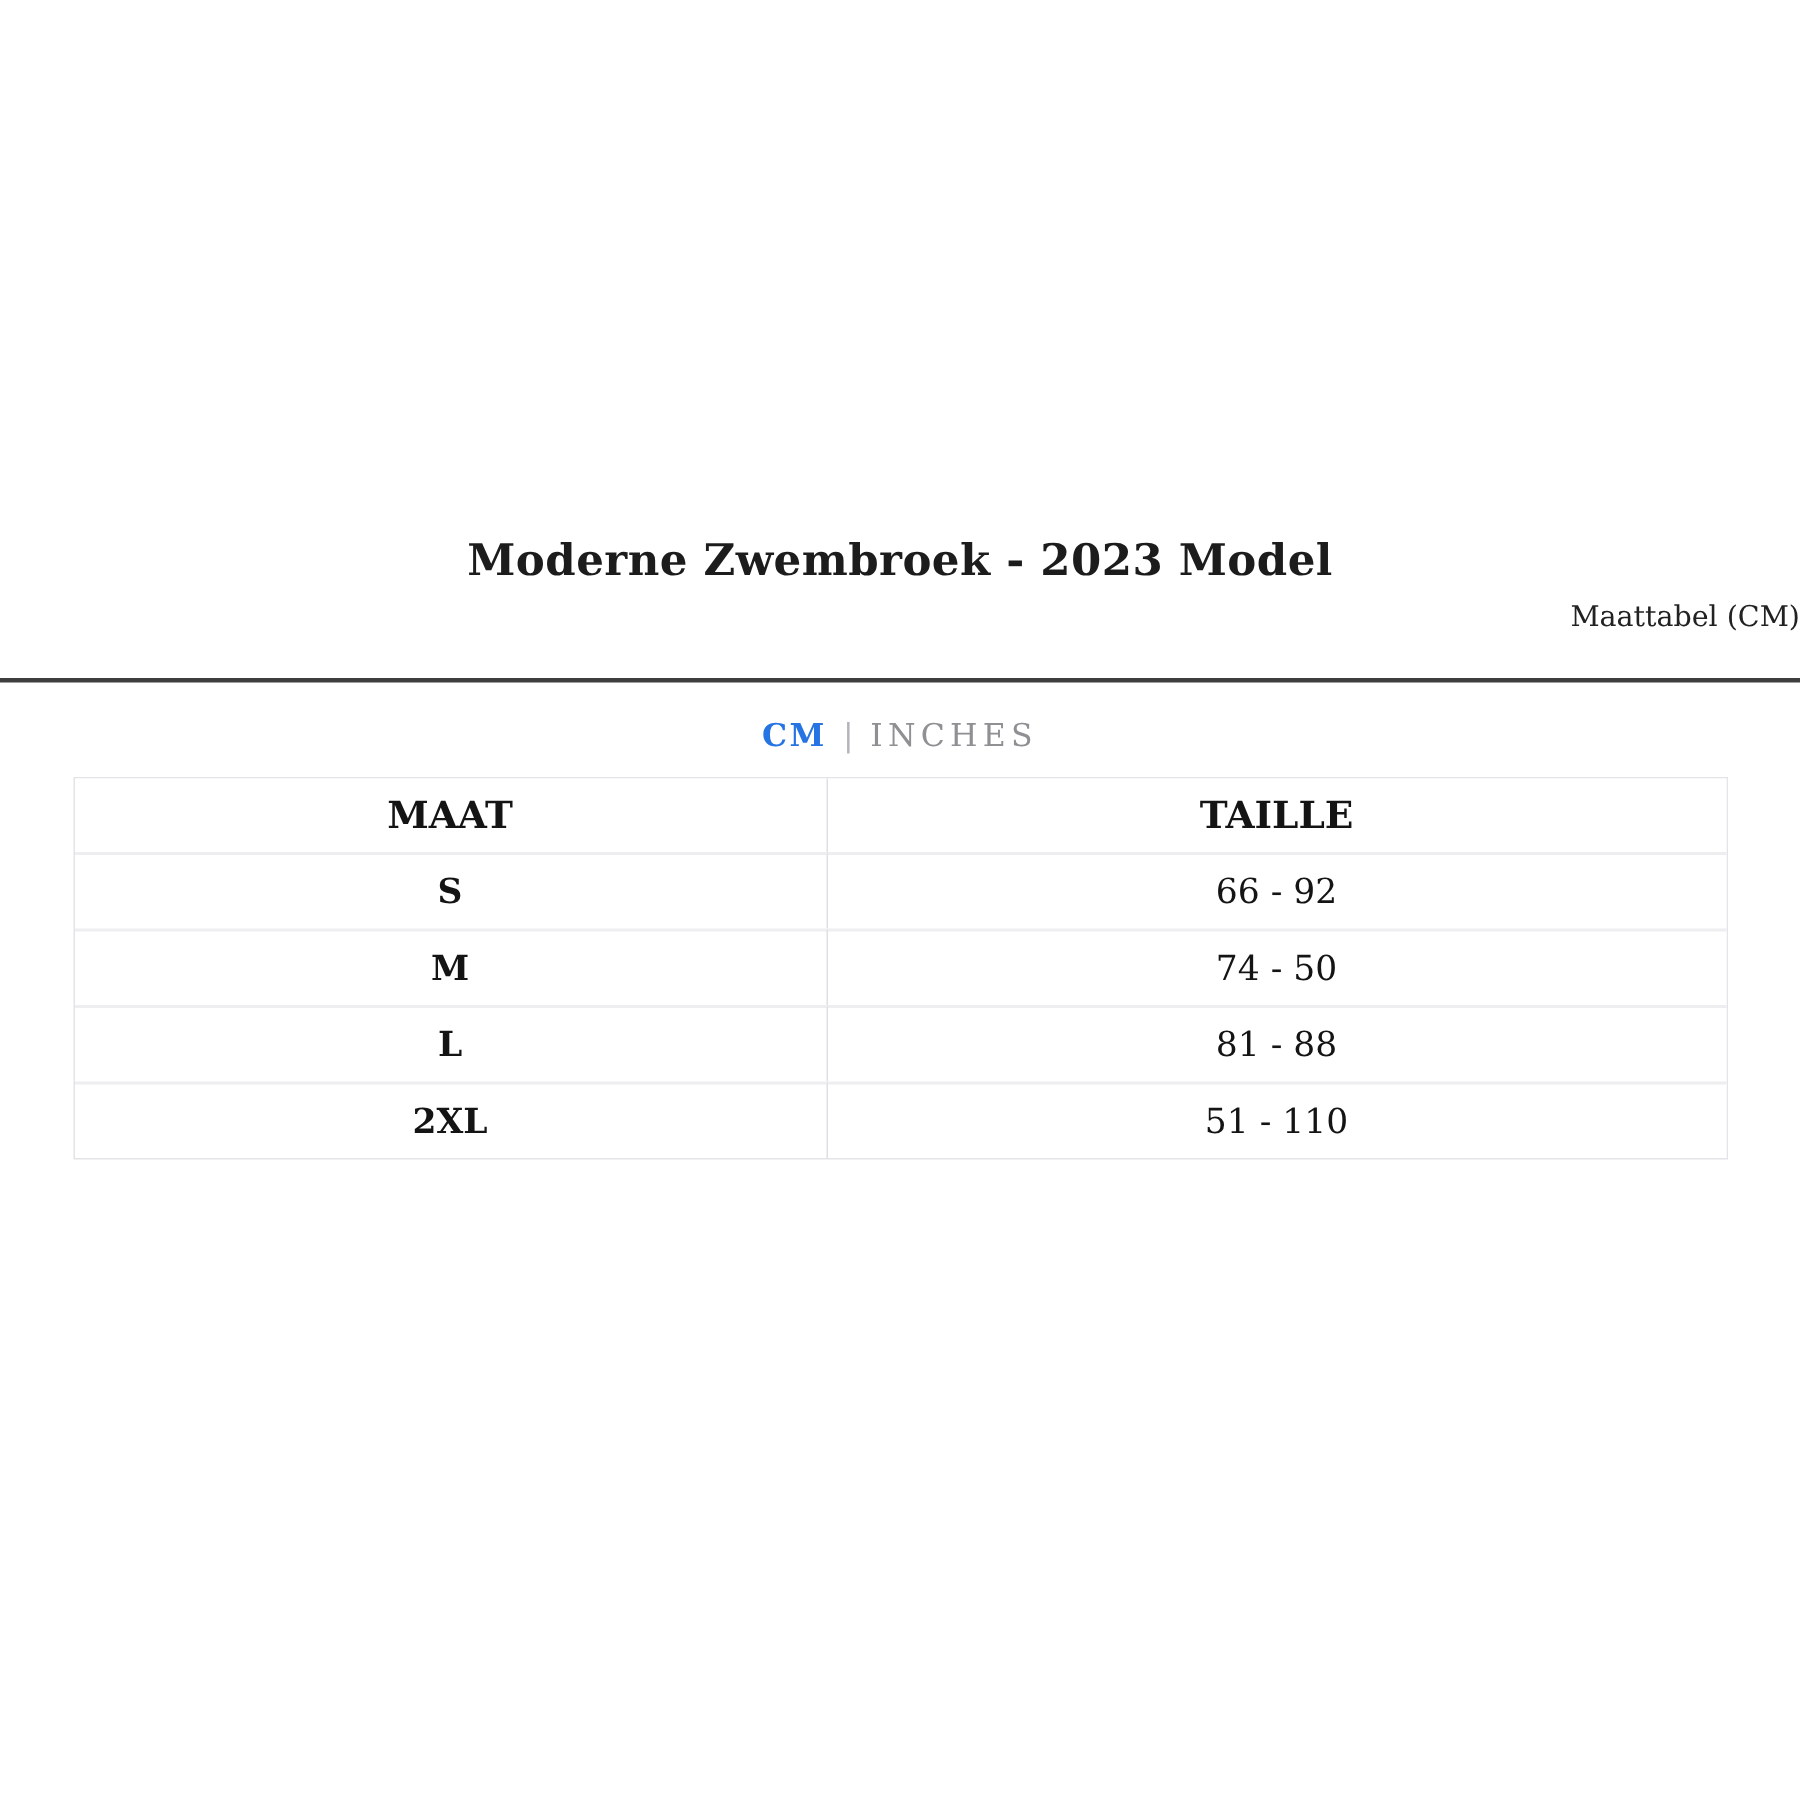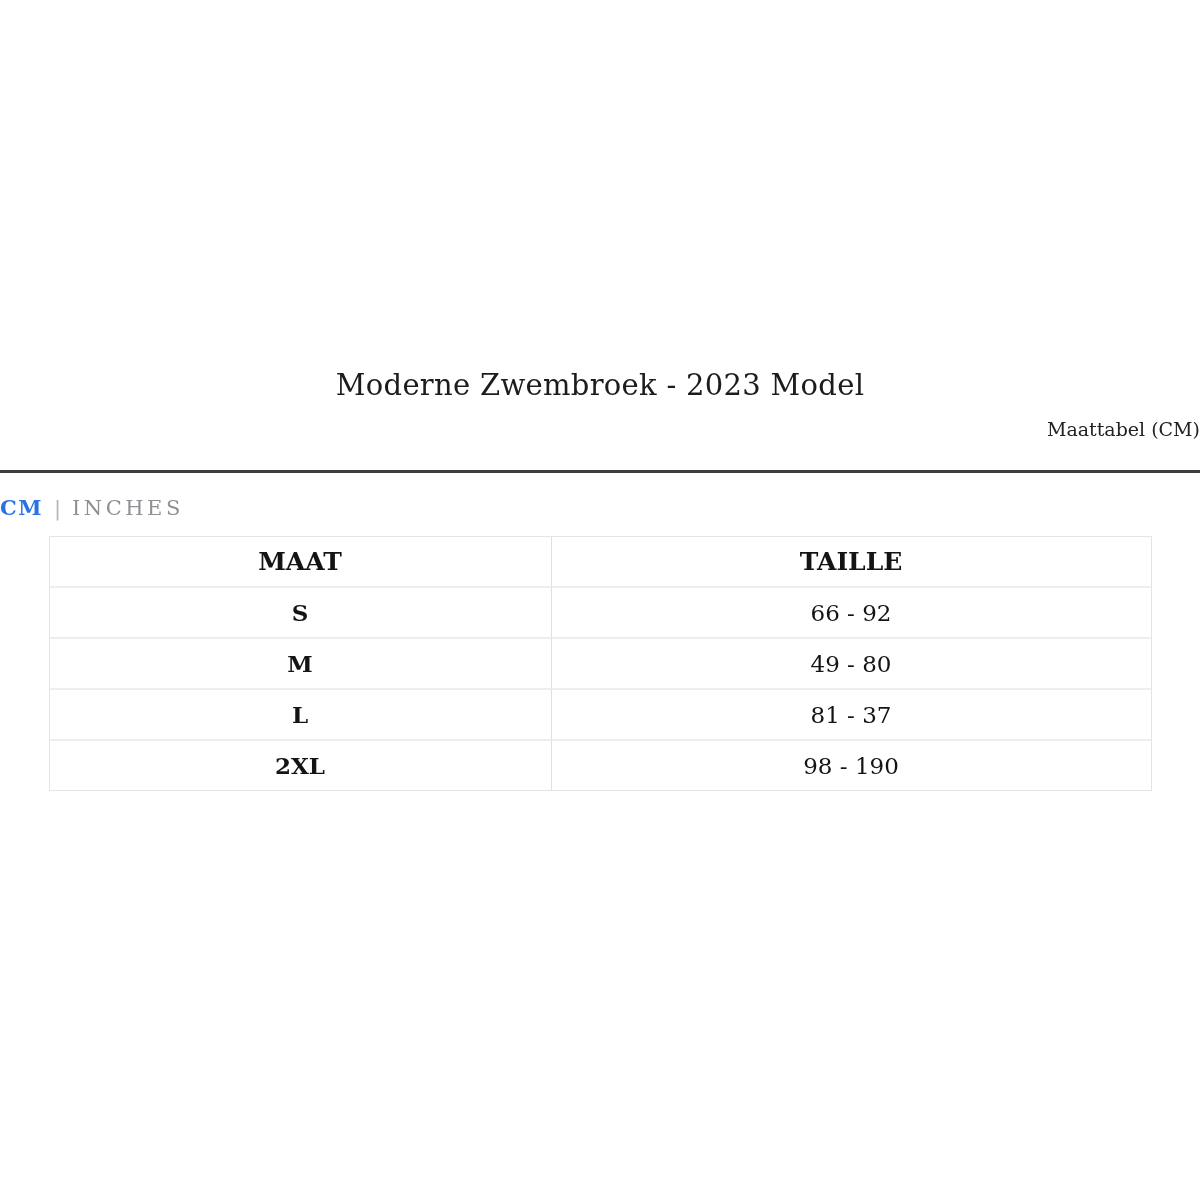--- a/index.html
+++ b/index.html
@@ -12,41 +12,42 @@
     height: 1200px;
     overflow: hidden;
     font-family: "DejaVu Serif", "Liberation Serif", serif;
     color: #1c1c1c;
   }
   .header-block {
     padding-top: 352px;
     text-align: center;
   }
   .page-title {
-    margin: 16px;
+    margin: 4px;
     font-size: 29px;
-    font-weight: 400;
+    font-weight: 700;
     letter-spacing: 0.3px;
     color: #1c1c1c;
   }
   .page-subtitle {
     margin: 10px 0 0 0;
     font-size: 19px;
     font-weight: 400;
     color: #222222;
     text-align: right;
   }
   .divider-rule {
     margin-top: 30px;
     width: 100%;
     height: 3px;
     background: #3e3e3e;
   }
   .unit-toggle {
     margin-top: 22px;
+    text-align: center;
     font-size: 21px;
     line-height: 26px;
     user-select: none;
   }
   .unit-cm {
     color: #2674e4;
     font-weight: 700;
     letter-spacing: 1.5px;
     cursor: pointer;
   }
@@ -123,24 +124,24 @@
     <tr>
       <th>MAAT</th>
       <th>TAILLE</th>
     </tr>
     <tr>
       <td class="cell-maat">S</td>
       <td class="cell-taille">66 - 92</td>
     </tr>
     <tr>
       <td class="cell-maat">M</td>
-      <td class="cell-taille">49 - 80</td>
+      <td class="cell-taille">74 - 50</td>
     </tr>
     <tr>
       <td class="cell-maat">L</td>
-      <td class="cell-taille">81 - 37</td>
+      <td class="cell-taille">81 - 88</td>
     </tr>
     <tr>
       <td class="cell-maat">2XL</td>
-      <td class="cell-taille">98 - 190</td>
+      <td class="cell-taille">51 - 110</td>
     </tr>
   </tbody>
 </table>
 
 </body></html>

